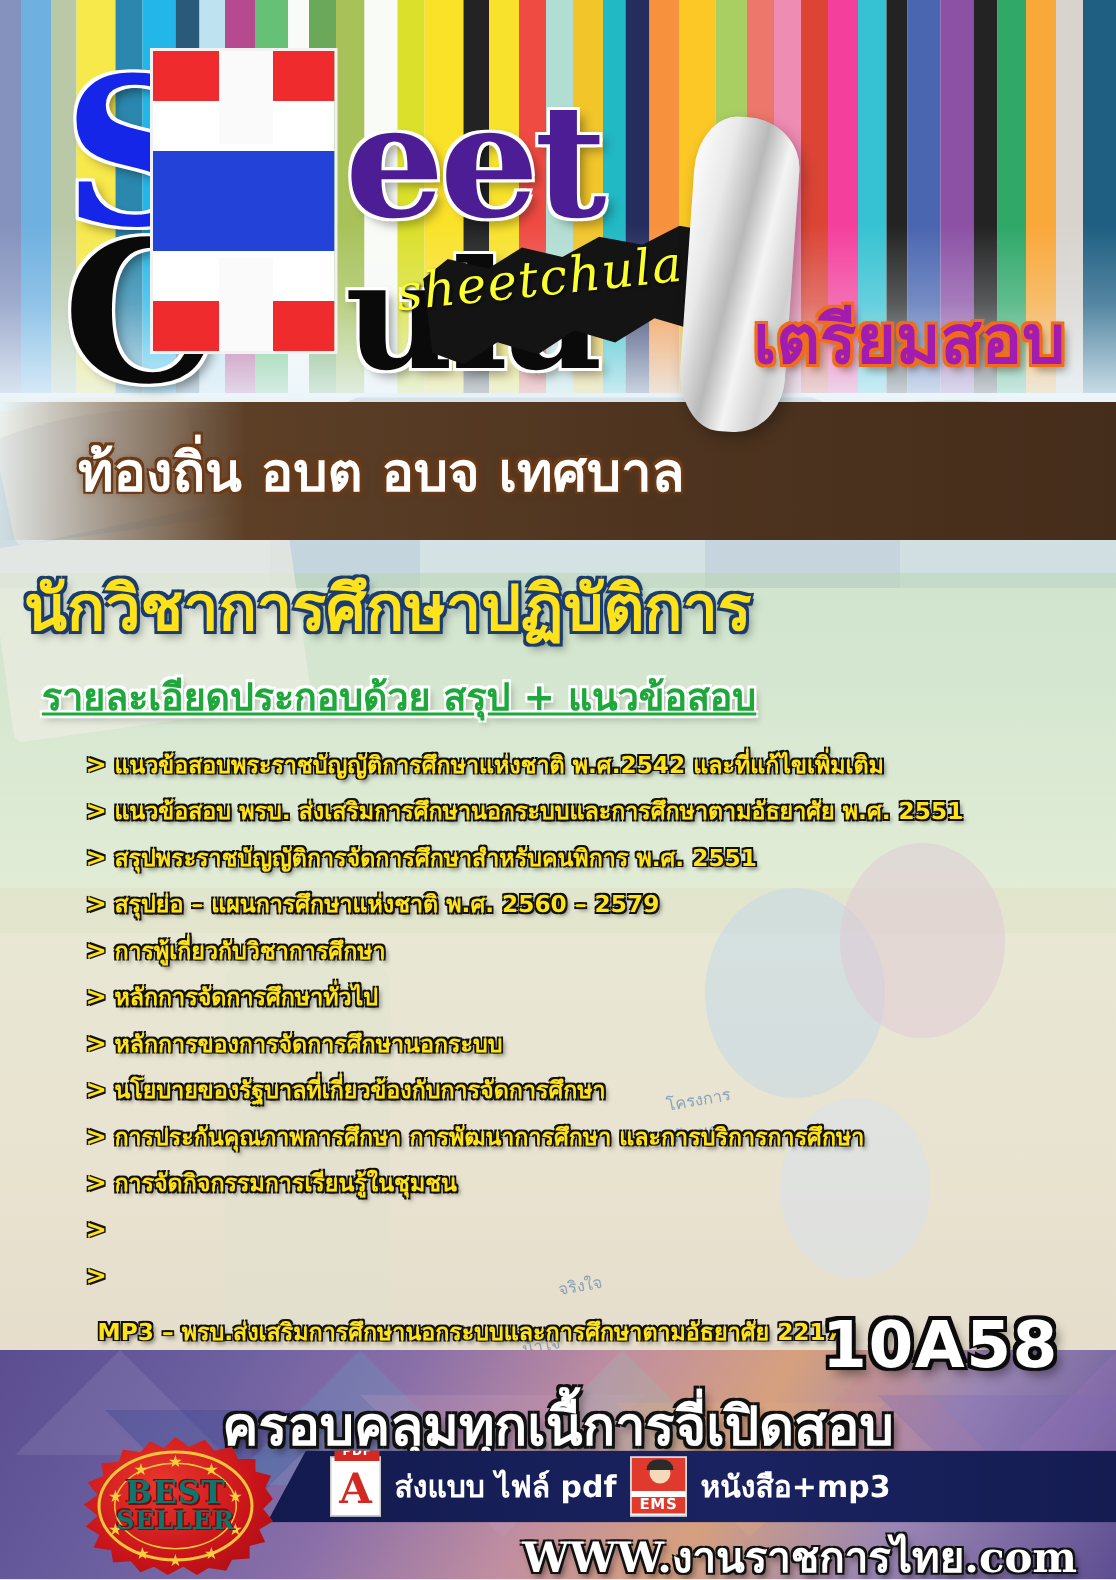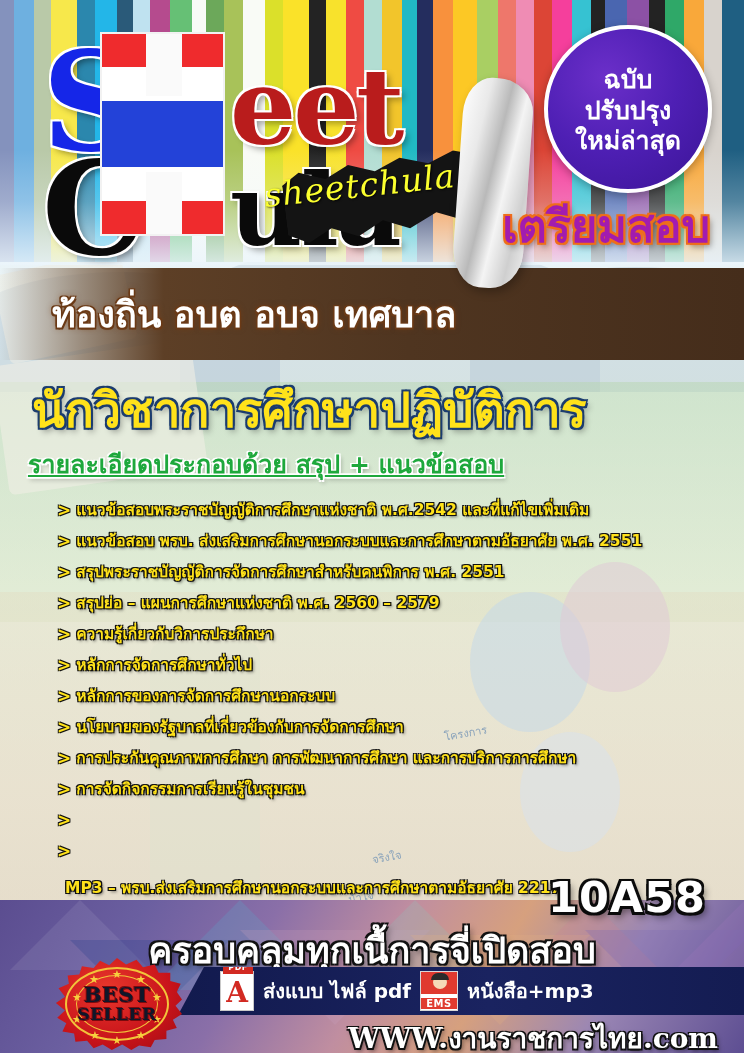--- a/index.html
+++ b/index.html
@@ -91,21 +91,21 @@
     border: 2px solid #f2f2f2;
   }
   #flagH .notch {
     position: absolute; left: 44px; top: 0; width: 36px; height: 62px; background: #fafafa;
   }
   #flagH .notch2 {
     position: absolute; left: 44px; bottom: 0; width: 36px; height: 62px; background: #fafafa;
   }
   .eet {
     position: absolute; left: 196px; top: 18px; font-size: 104px; font-weight: bold;
-    color: #b91c1c; font-family: "DejaVu Serif", serif; line-height: 1; letter-spacing: -3px;
+    color: #4c1d95; font-family: "DejaVu Serif", serif; line-height: 1; letter-spacing: -3px;
     text-shadow: 2px 2px 0 #fff, -2px -2px 0 #fff, 2px -2px 0 #fff, -2px 2px 0 #fff, 4px 4px 7px rgba(0,0,0,.4);
   }
   .ula {
     position: absolute; left: 196px; top: 122px; font-size: 100px; font-weight: bold;
     color: #0a0a0a; font-family: "DejaVu Serif", serif; line-height: 1; letter-spacing: -2px;
     text-shadow: 2px 2px 0 #fff, -2px -2px 0 #fff, 2px -2px 0 #fff, -2px 2px 0 #fff, 4px 4px 7px rgba(0,0,0,.4);
   }
   
   #torn {
     position: absolute; left: 250px; top: 118px; width: 200px; height: 80px; z-index: 8;
@@ -155,22 +155,22 @@
     display: flex; align-items: center;
   }
   #banner h1 {
     margin-left: 52px; font-size: 36px; font-weight: bold; color: #ffffff; white-space: nowrap;
     text-shadow: -1.5px -1.5px 0 #6b3a16, 1.5px -1.5px 0 #6b3a16, -1.5px 1.5px 0 #6b3a16, 1.5px 1.5px 0 #6b3a16,
                  0 0 6px rgba(120,60,20,.8);
   }
 
   
   #jobtitle {
-    position: absolute; left: 32px; top: 372px; z-index: 5;
-    font-size: 48px; font-weight: bold; color: #ffe21a; white-space: nowrap;
+    position: absolute; left: 16px; top: 372px; z-index: 5;
+    font-size: 42px; font-weight: bold; color: #ffe21a; white-space: nowrap;
     text-shadow: -2px -2px 0 #1b3c6e, 2px -2px 0 #1b3c6e, -2px 2px 0 #1b3c6e, 2px 2px 0 #1b3c6e,
                  0 0 3px #1b3c6e, 3px 4px 6px rgba(0,0,0,.35);
   }
 
   
   #subtitle {
     position: absolute; left: 28px; top: 444px; z-index: 5;
     font-size: 25px; font-weight: bold; color: #1ea83c; white-space: nowrap;
     text-shadow: -1.5px -1.5px 0 #ffffff, 1.5px -1.5px 0 #ffffff, -1.5px 1.5px 0 #ffffff, 1.5px 1.5px 0 #ffffff,
                  2px 3px 4px rgba(0,0,0,.3);
@@ -226,21 +226,21 @@
                        100% 45%,95% 52%,100% 61%,93% 67%,96% 76%,88% 79%,88% 88%,79% 89%,76% 97%,
                        67% 95%,61% 100%,54% 94%,46% 100%,39% 94%,32% 98%,27% 90%,18% 91%,17% 82%,
                        8% 80%,11% 71%,4% 65%,10% 57%,3% 49%,10% 42%,5% 33%,13% 28%,12% 19%,21% 18%,
                        23% 9%,32% 11%,37% 3%,44% 8%);
   }
   #seal .ring1 { position: absolute; left: 13px; top: 9px; right: 13px; bottom: 9px; border: 2px solid #f2c43a; border-radius: 50%; }
   #seal .ring2 { position: absolute; left: 24px; top: 17px; right: 24px; bottom: 17px; border: 1px solid #f2c43a; border-radius: 50%; }
   #seal .st { position: absolute; color: #f7cf3e; font-size: 11px; line-height: 1; }
   #seal .stxt {
     position: absolute; inset: 0; display: flex; flex-direction: column;
-    align-items: center; justify-content: center; color: #0f172a;
+    align-items: center; justify-content: center; color: #0f766e;
     font-family: "DejaVu Serif", serif; font-weight: bold; line-height: 1.05;
     text-shadow: 1px 1px 0 #7a0a0d, -1px -1px 0 #7a0a0d;
   }
   #seal .stxt .l1 { font-size: 21px; letter-spacing: .5px; }
   #seal .stxt .l2 { font-size: 17px; letter-spacing: .5px; }
 
   
   #ribbon {
     position: absolute; left: 178px; top: 967px; width: 566px; height: 48px; z-index: 9;
     background: linear-gradient(to right, #121a4e 0%, #1a2360 55%, #141c52 100%);
@@ -367,25 +367,20 @@
       <div class="notch"></div>
       <div class="notch2"></div>
     </div>
     <div class="eet">eet</div>
     <div class="ula">ula</div>
     <div id="torn"></div>
     <div class="script">sheetchula</div>
     <div id="roll"></div>
   </div>
 
-  <div id="badge">
-    <span>ฉบับ</span>
-    <span>ปรับปรุง</span>
-    <span>ใหม่ล่าสุด</span>
-  </div>
 
   <div id="prep">เตรียมสอบ</div>
 
   <div id="banner">
     <h1>ท้องถิ่น อบต อบจ เทศบาล</h1>
   </div>
 
   <div id="jobtitle">นักวิชาการศึกษาปฏิบัติการ</div>
 
   <div id="subtitle">รายละเอียดประกอบด้วย สรุป + แนวข้อสอบ</div>
@@ -402,21 +397,21 @@
       <div class="row">
         <span class="gt">&gt;</span>
         <span class="txt">สรุปพระราชบัญญัติการจัดการศึกษาสำหรับคนพิการ พ.ศ. 2551</span>
       </div>
       <div class="row">
         <span class="gt">&gt;</span>
         <span class="txt">สรุปย่อ – แผนการศึกษาแห่งชาติ พ.ศ. 2560 – 2579</span>
       </div>
       <div class="row">
         <span class="gt">&gt;</span>
-        <span class="txt">ความรู้เกี่ยวกับวิการประกึกษา</span>
+        <span class="txt">การพู้เกี่ยวกับวิชาการศึกษา</span>
       </div>
       <div class="row">
         <span class="gt">&gt;</span>
         <span class="txt">หลักการจัดการศึกษาทั่วไป</span>
       </div>
       <div class="row">
         <span class="gt">&gt;</span>
         <span class="txt">หลักการของการจัดการศึกษานอกระบบ</span>
       </div>
       <div class="row">

